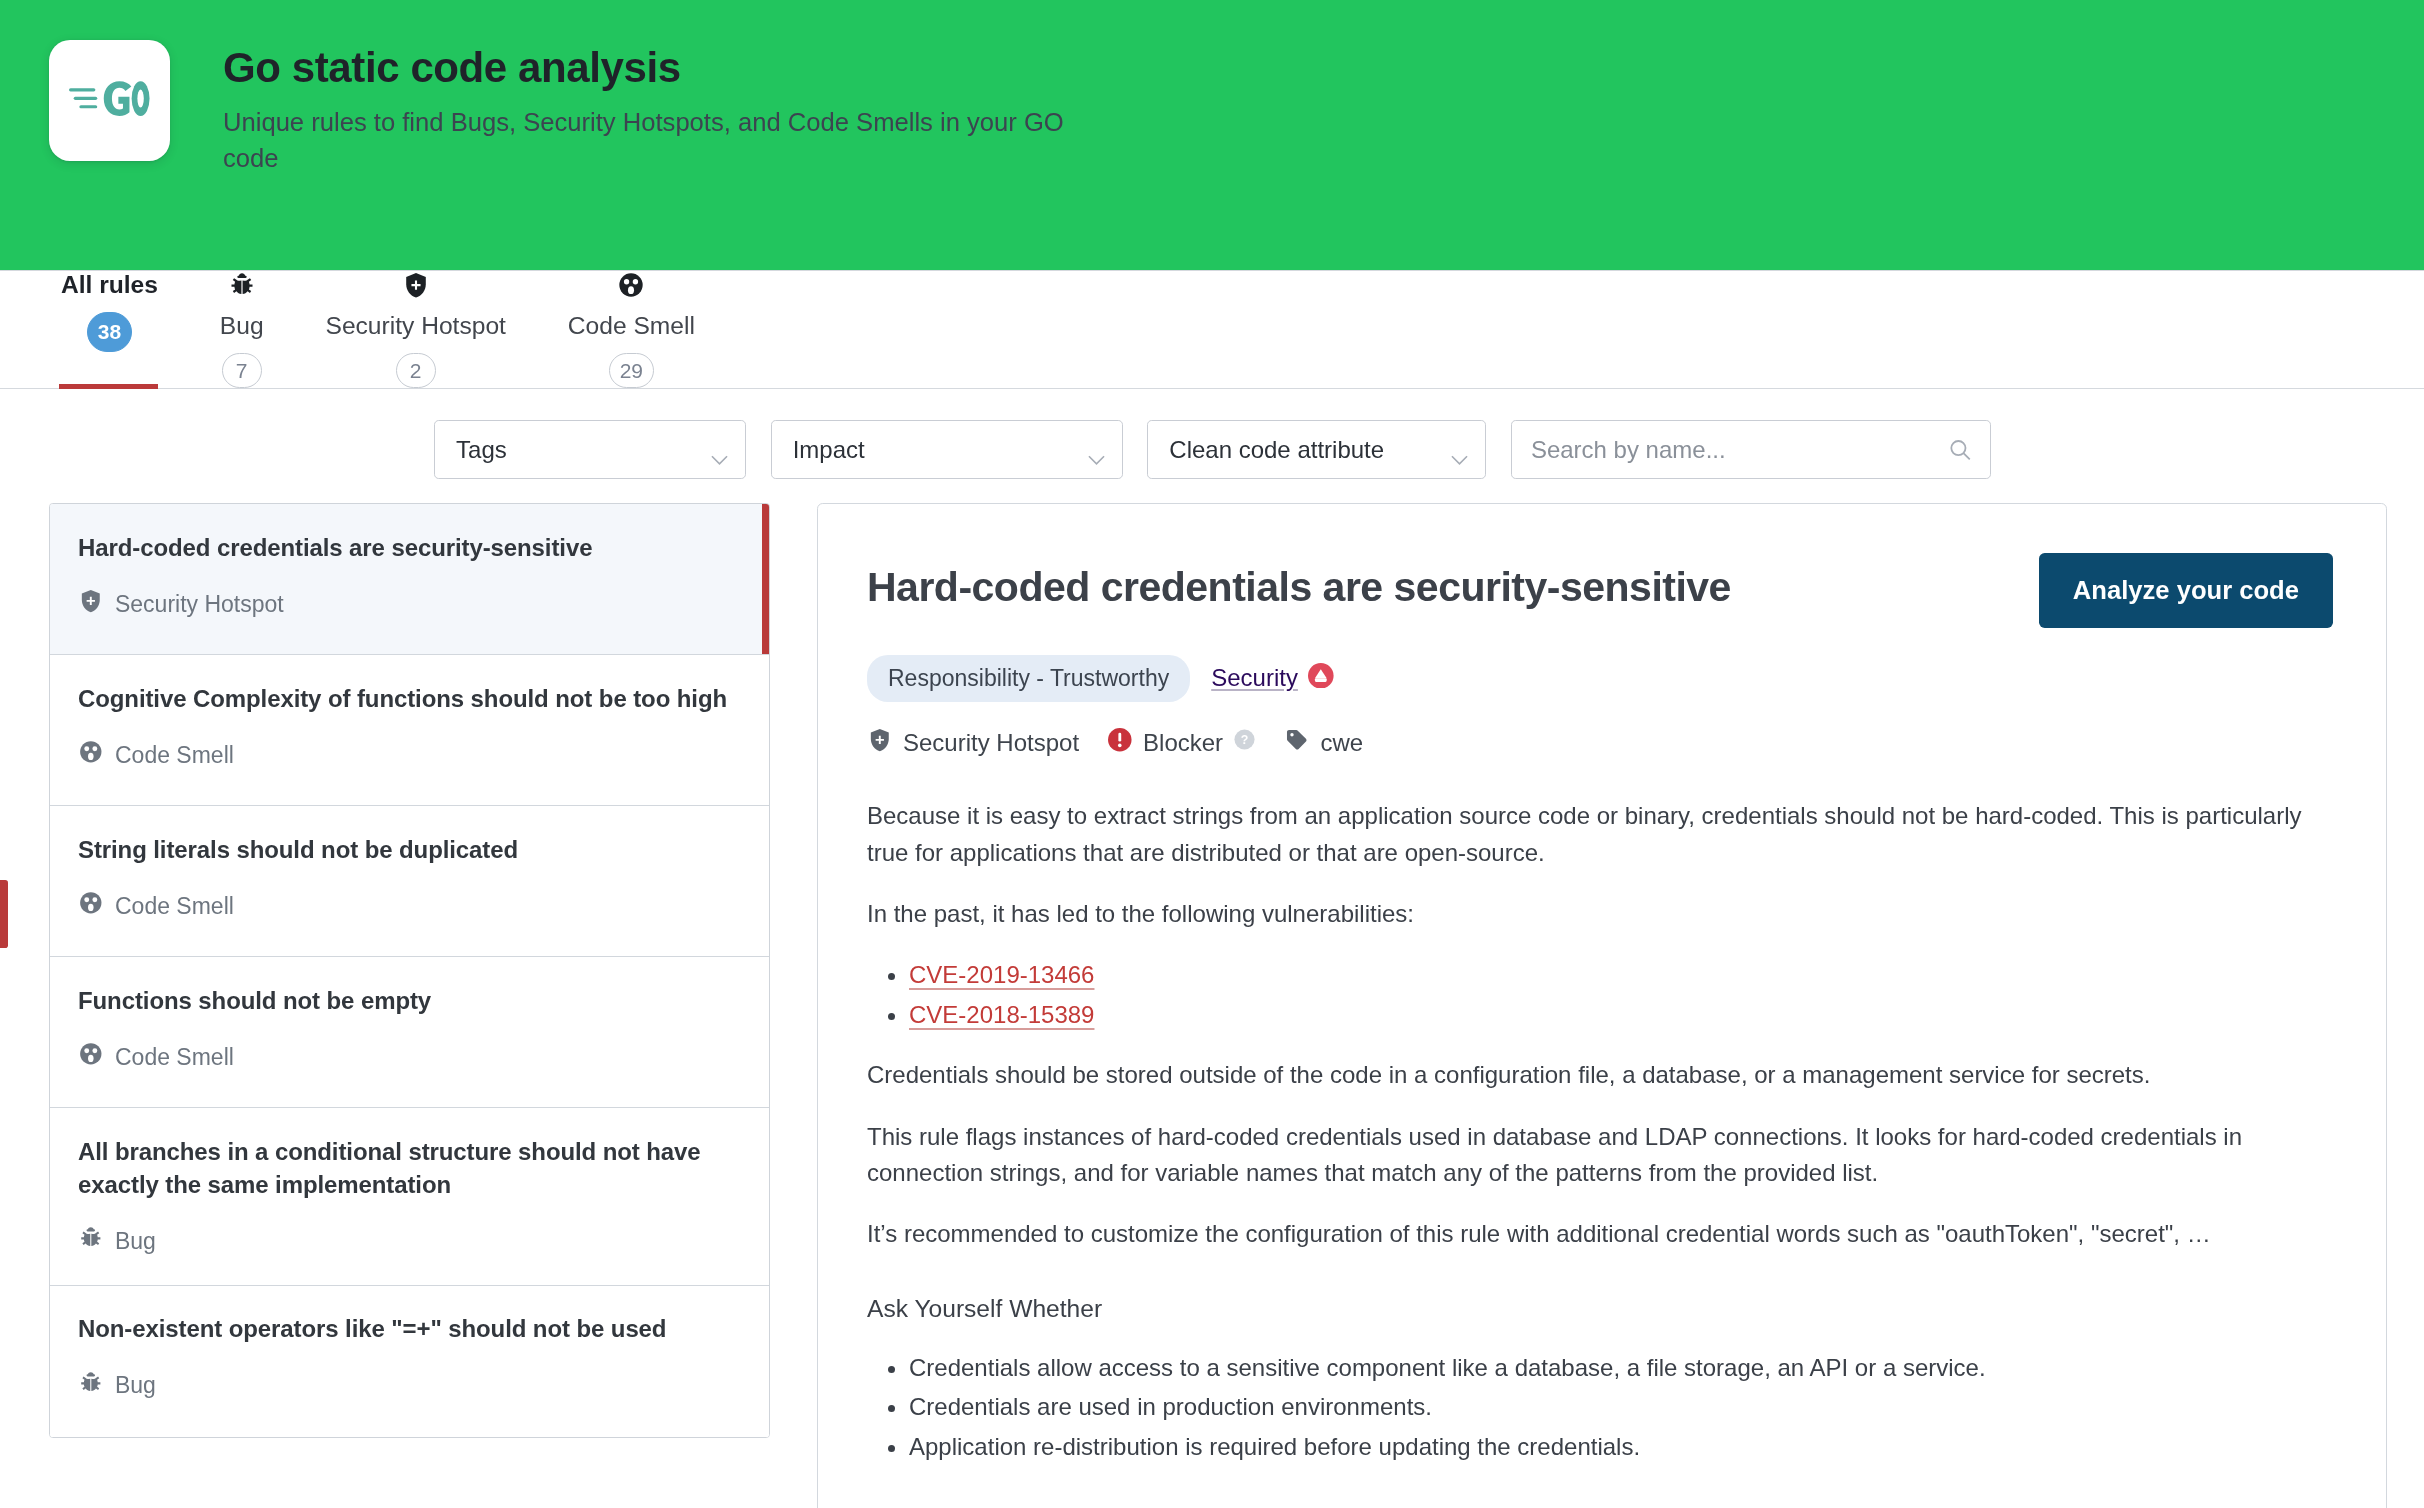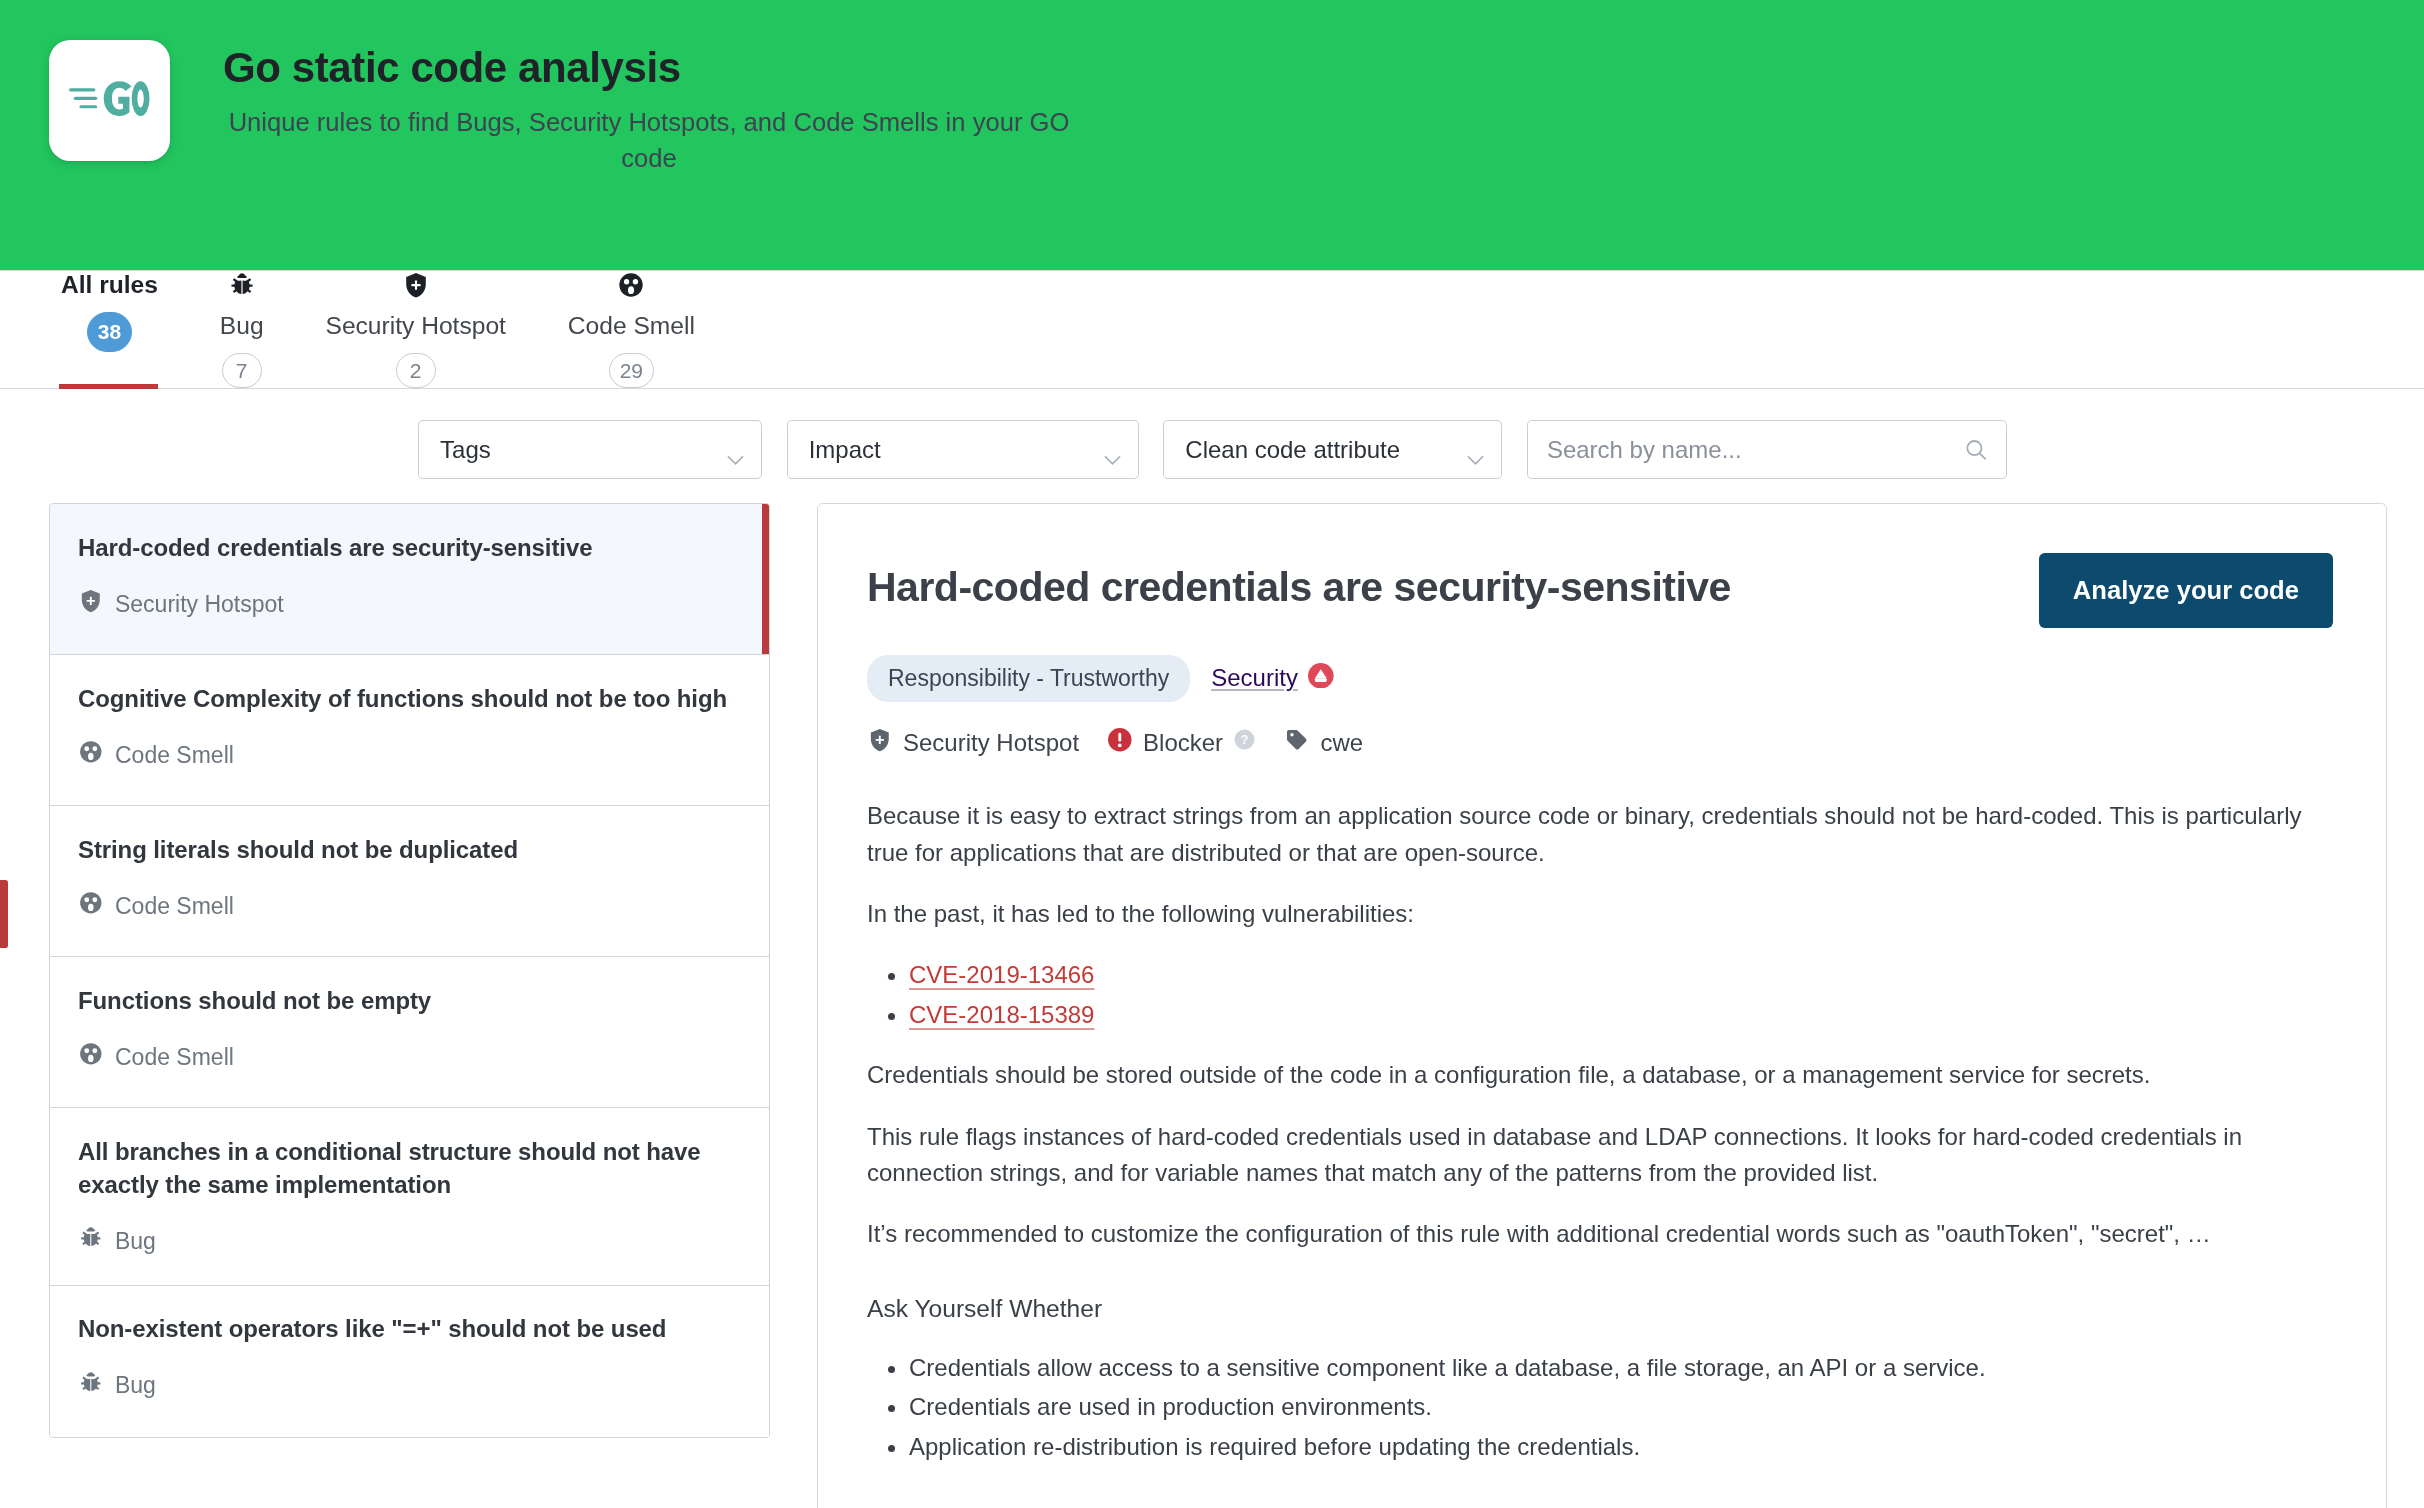--- a/index.html
+++ b/index.html
@@ -41,21 +41,20 @@
     letter-spacing: -0.4px;
     line-height: 1.12;
   }
   .hero-sub {
     margin-top: 13.2px;
     font-size: 25.6px;
     font-weight: 400;
     color: #3c4450;
     line-height: 1.42;
     max-width: 852px;
-    text-align: center;
   }
 
   
   .tabbar {
     position: relative;
     height: 118px;
     border-bottom: 0.9px solid #d5d9de;
     padding-left: 59px;
     display: flex;
     align-items: center;
@@ -126,21 +125,21 @@
     border-radius: 4.7px;
     background: #fff;
     display: flex;
     align-items: center;
     padding: 0 45px 0 21px;
     font-size: 24px;
     color: #2c3138;
     cursor: pointer;
     white-space: nowrap;
   }
-  .sb-tags { width: 344px; }
+  .sb-tags { width: 312px; }
   .sb-impact { width: 352px; }
   .sb-cca { width: 339px; }
   .chev {
     position: absolute;
     right: 17px; top: 50%;
     transform: translateY(-55%);
     width: 17px; height: 10.4px;
   }
   .search-box {
     position: relative;

